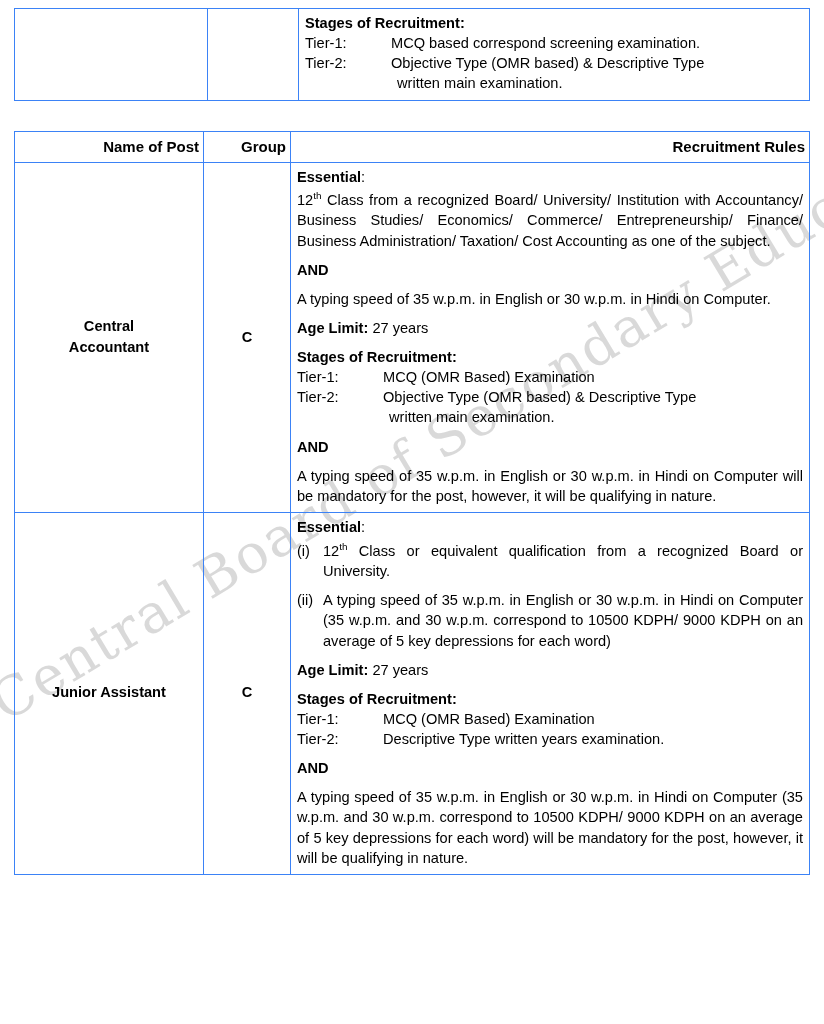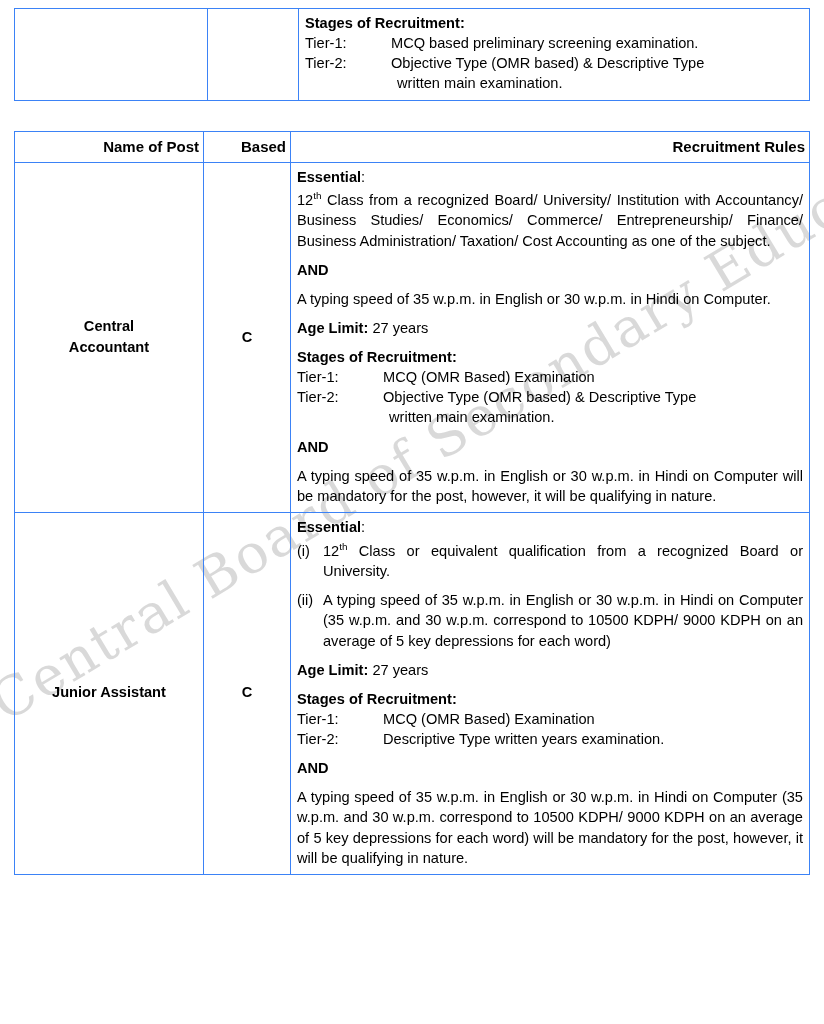--- a/index.html
+++ b/index.html
@@ -141,39 +141,39 @@
 
   <table class="tbl-top">
     <tbody>
         <tr>
       <td class="col-post"></td>
       <td class="col-group"></td>
       <td>
         <p class="bold tight">Stages of Recruitment:</p>
         <div class="tier">
           <div class="tier-label">Tier-1:</div>
-          <div class="tier-text">MCQ based preliminary screening examination.</div>
+          <div class="tier-text">MCQ based correspond screening examination.</div>
         </div>
         <div class="tier">
           <div class="tier-label">Tier-2:</div>
           <div class="tier-text">
             <span>Objective Type (OMR based) &amp; Descriptive Type</span>
             <span class="indent2" style="padding-left:6px;">written main examination.</span>
           </div>
         </div>
       </td>
     </tr>
   </tbody>
     </table>
 
   <table class="tbl-main">
     <tbody>
         <tr>
       <th class="col-post">Name of Post</th>
-      <th class="col-group">Based</th>
+      <th class="col-group">Group</th>
       <th>Recruitment Rules</th>
     </tr>
 
     <tr>
       <td class="col-post cell-center">
         <div>Central</div>
         <div>Accountant</div>
       </td>
       <td class="col-group cell-group">C</td>
       <td>

